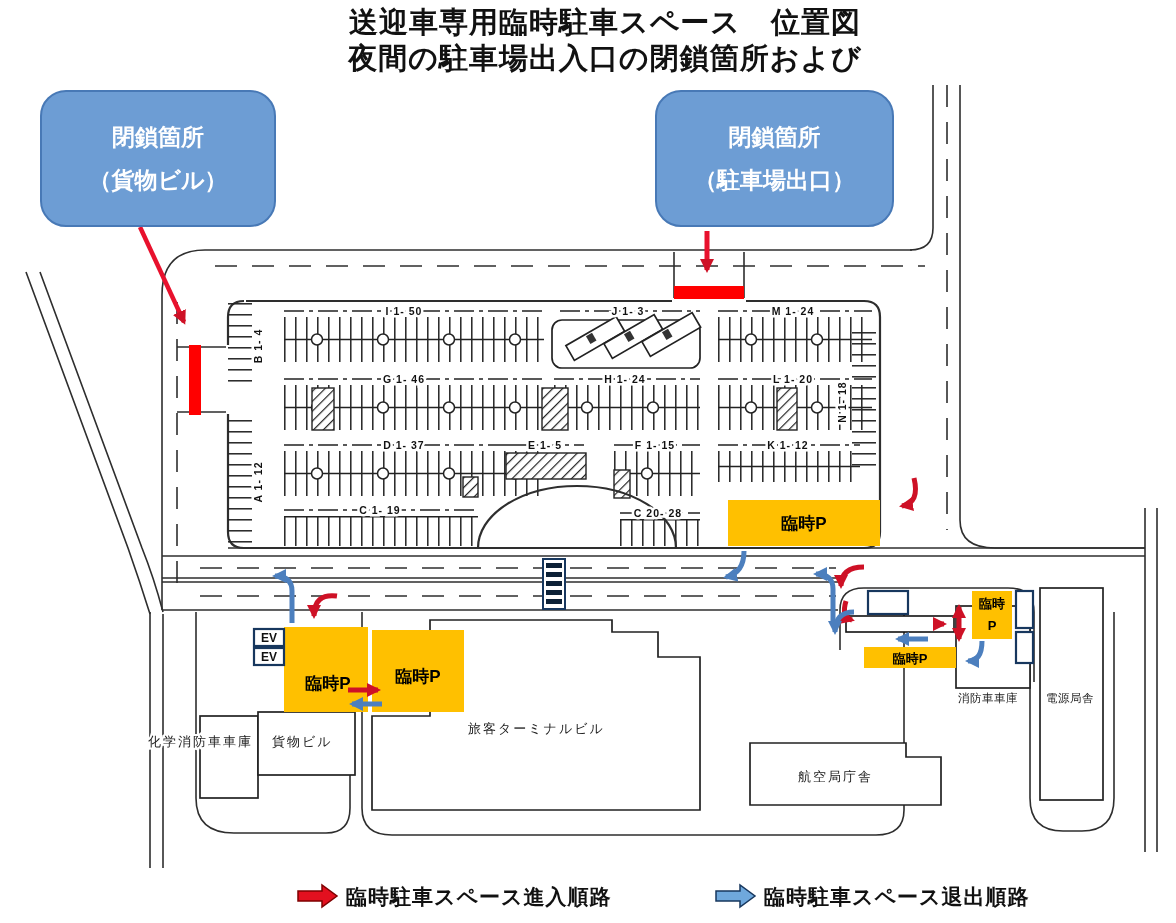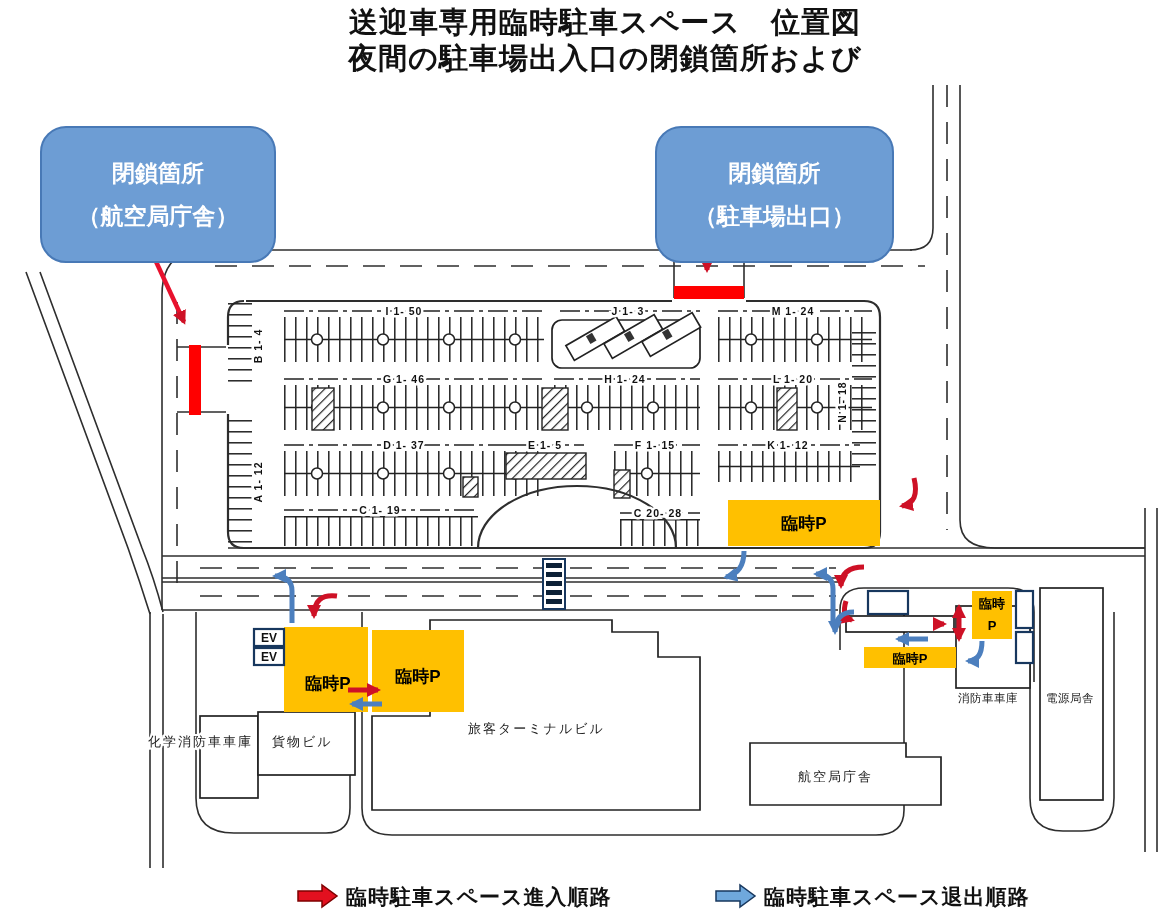--- a/index.html
+++ b/index.html
@@ -4,21 +4,21 @@
 <style>
   html,body{margin:0;padding:0;background:#fff;}
   #stage{position:relative;width:1176px;height:923px;background:#fff;overflow:hidden;
          font-family:"Liberation Sans",sans-serif;}
   #map{position:absolute;left:0;top:0;}
   .abs{position:absolute;}
   #title{left:180px;top:4px;width:850px;text-align:center;font-size:29px;font-weight:bold;
          line-height:36px;color:#111;letter-spacing:1px;}
   .callout{background:#6D9DD4;border:2.5px solid #4879B6;border-radius:26px;color:#fff;
            font-weight:bold;font-size:23px;display:flex;flex-direction:column;
-           justify-content:center;align-items:center;gap:12px;text-align:center;margin-top:36px;}
+           justify-content:center;align-items:center;gap:12px;text-align:center;}
   #callout-entrance{left:40px;top:90px;width:232px;height:133px;}
   #callout-exit{left:655px;top:90px;width:235px;height:133px;}
   .rowlbl{font-size:10.5px;font-weight:bold;letter-spacing:1px;fill:#111;
           paint-order:stroke;stroke:#fff;stroke-width:5px;}
   .bldlbl{font-size:13px;letter-spacing:2px;fill:#222;paint-order:stroke;stroke:#fff;stroke-width:4px;}
   .plbl{font-size:17px;font-weight:bold;fill:#000;}
   .plbl-sm{font-size:13px;font-weight:bold;fill:#000;}
   .evlbl{font-size:12px;font-weight:bold;fill:#111;}
   .leglbl{font-size:21px;font-weight:bold;fill:#111;letter-spacing:1px;}
   .road{stroke:#2e2e2e;stroke-width:1.6;fill:none;}
@@ -291,21 +291,21 @@
   </g>
 </svg>
 
 <div id="title" class="abs">
   <div>送迎車専用臨時駐車スペース　位置図</div>
   <div>夜間の駐車場出入口の閉鎖箇所および</div>
 </div>
 
 <div id="callout-entrance" class="abs callout">
   <div>閉鎖箇所</div>
-  <div>（航空局庁舎）</div>
+  <div>（貨物ビル）</div>
 </div>
 
 <div id="callout-exit" class="abs callout">
   <div>閉鎖箇所</div>
   <div>（駐車場出口）</div>
 </div>
 
 </div>
 
 </body></html>

